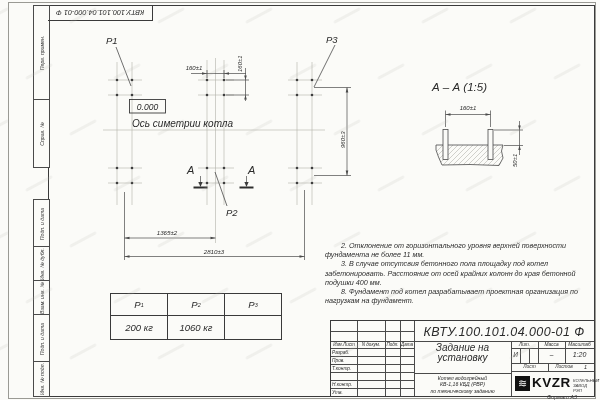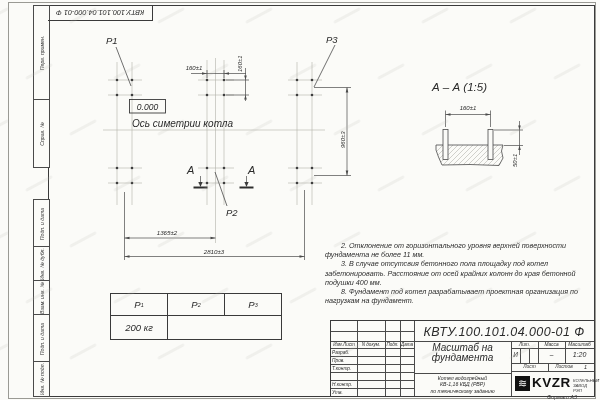--- a/index.html
+++ b/index.html
@@ -254,20 +254,21 @@
       </div>
     <div class="c">
         <span>P</span>
         <sub>2</sub>
       </div>
     <div class="c">
         <span>P</span>
         <sub>3</sub>
       </div>
     <div class="c">200 кг</div>
+    <div class="c">1060 кг</div>
   </div>
 
   <div class="abs tb">
 
     <div class="hl" style="left:0;top:20px;width:263px;height:1.1px;"></div>
     <div class="vl" style="left:83px;top:0;width:1.1px;height:75px;"></div>
     <div class="vl" style="left:180px;top:20px;width:1.1px;height:55px;"></div>
     <div class="hl" style="left:0;top:10px;width:83px;height:0.6px;"></div>
     <div class="vl" style="left:26px;top:0;width:0.6px;height:75px;"></div>
     <div class="vl" style="left:54px;top:0;width:0.6px;height:75px;"></div>
@@ -294,22 +295,22 @@
     <div class="t" style="left:26px;top:21px;width:28px;text-align:center;font-size:4.6px;">N докум.</div>
     <div class="t" style="left:54px;top:21px;width:15px;text-align:center;font-size:4.6px;">Подп.</div>
     <div class="t" style="left:69px;top:21px;width:14px;text-align:center;font-size:4.6px;">Дата</div>
     <div class="t" style="left:1px;top:29px;font-size:4.8px;">Разраб.</div>
     <div class="t" style="left:1px;top:37px;font-size:4.8px;">Пров.</div>
     <div class="t" style="left:1px;top:45px;font-size:4.8px;">Т.контр.</div>
     <div class="t" style="left:1px;top:61px;font-size:4.8px;">Н.контр.</div>
     <div class="t" style="left:1px;top:69px;font-size:4.8px;">Утв.</div>
 
     <div class="t" style="left:83px;top:22px;width:97px;text-align:center;font-size:10px;line-height:10px;white-space:normal;">
-      <div>Масштаб на</div>
-      <div>фундамента</div>
+      <div>Задание на</div>
+      <div>установку</div>
     </div>
     <div class="t" style="left:83px;top:53.5px;width:97px;text-align:center;font-size:5.2px;line-height:6.8px;white-space:normal;">
       <div>Котел водогрейный</div>
       <div>КВ-1,16 КБД (РВР)</div>
       <div>по техническому заданию</div>
     </div>
 
     <div class="t" style="left:180px;top:21px;width:27px;text-align:center;font-size:4.8px;">Лит.</div>
     <div class="t" style="left:207px;top:21px;width:27px;text-align:center;font-size:4.8px;">Масса</div>
     <div class="t" style="left:234px;top:21px;width:29px;text-align:center;font-size:4.8px;">Масштаб</div>

